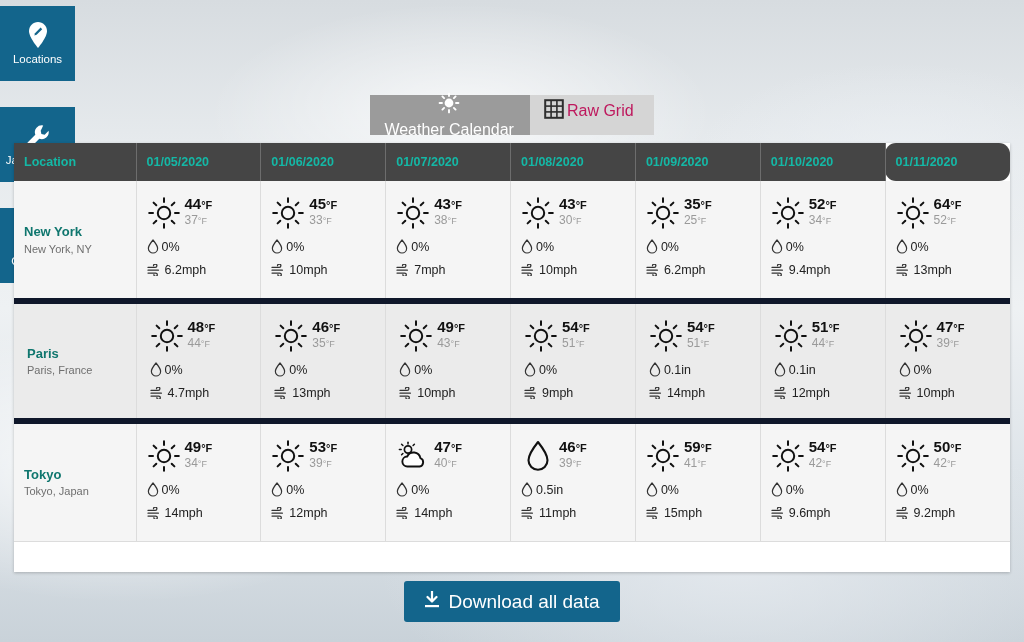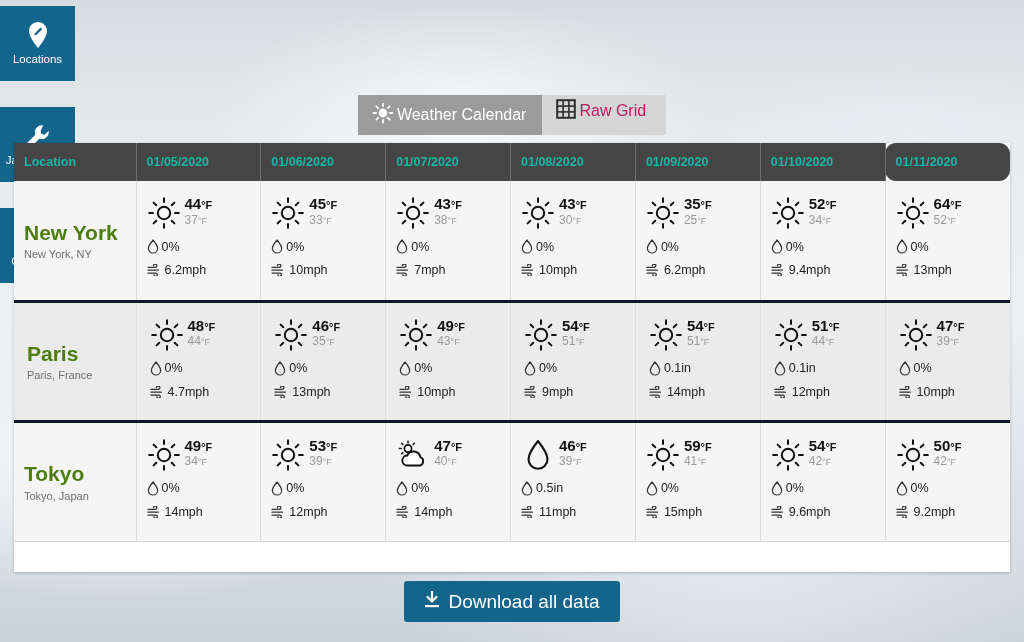--- a/index.html
+++ b/index.html
@@ -46,21 +46,21 @@
   }
   .tab {
     height: 40px;
     display: flex; align-items: center; justify-content: center;
     gap: 3px;
     font-size: 16px;
     cursor: pointer;
     border: none;
     font-family: "Liberation Sans", sans-serif;
   }
-  .tab.active { background: #9b9b9b; color: #ffffff; padding: 0 16px 0 14px; }
+  .tab.active { background: #9b9b9b; color: #ffffff; padding: 0 16px 0 14px; flex-direction: column; }
   .tab.inactive { background: #d5d5d5; color: #be185d; padding: 0 20px 8px 14px; }
 
   
   .table-wrap {
     position: absolute; top: 143px; left: 14px;
     width: 996px;
     background: #ffffff;
     box-shadow: 0 1px 3px rgba(0,0,0,0.22);
   }
   table { border-collapse: collapse; width: 100%; table-layout: fixed; }
@@ -72,32 +72,32 @@
     text-align: left;
     padding: 10px 0 10px 10px;
     border-right: 1px solid #6d6d6d;
     height: 38px;
   }
   thead th:last-child { border-right: none; border-radius: 11px; }
   col.loc { width: 122px; }
 
   tbody td {
     border-right: 1px solid #dcdcdc;
-    border-bottom: 3px solid #0f172a;
+    border-bottom: 6px solid #0f172a;
     vertical-align: top;
     padding: 14px 0 14px 10px;
     height: 120px;
   }
   tbody td:last-child { border-right: none; }
   tbody tr:last-child td { border-bottom: 1px solid #dcdcdc; }
   tbody tr.odd td  { background: #f5f5f5; }
   tbody tr.even td { background: #ebebeb; padding-left: 13px; }
 
   td.loc-cell { vertical-align: middle; padding-left: 10px; }
-  .loc-name { font-size: 21px; font-weight: bold; color: #4d7c0f; line-height: 1.25; }
+  .loc-name { font-size: 13px; font-weight: bold; color: #0f766e; line-height: 1.25; }
   .loc-sub  { font-size: 11px; color: #6f6f6f; margin-top: 2px; }
 
   .temp-row { display: flex; align-items: flex-start; gap: 4px; }
   .wx-icon { width: 34px; height: 34px; flex: none; margin-top: 1px; }
   .temps { padding-top: 1px; }
   .temp-hi { font-size: 15px; font-weight: bold; color: #111; line-height: 1.05; }
   .temp-hi .u { font-size: 11px; }
   .temp-lo { font-size: 12px; color: #9a9a9a; line-height: 1.25; margin-top: 1px; }
   .temp-lo .u { font-size: 9px; }
 

